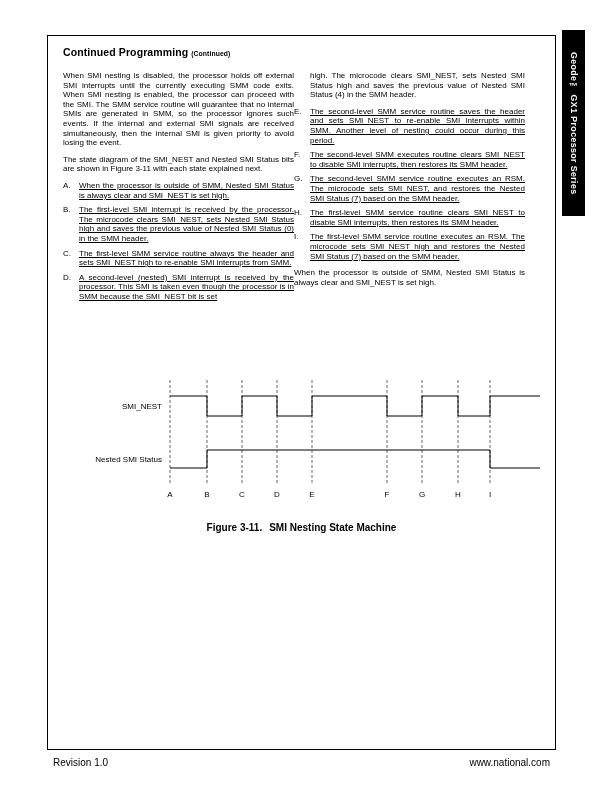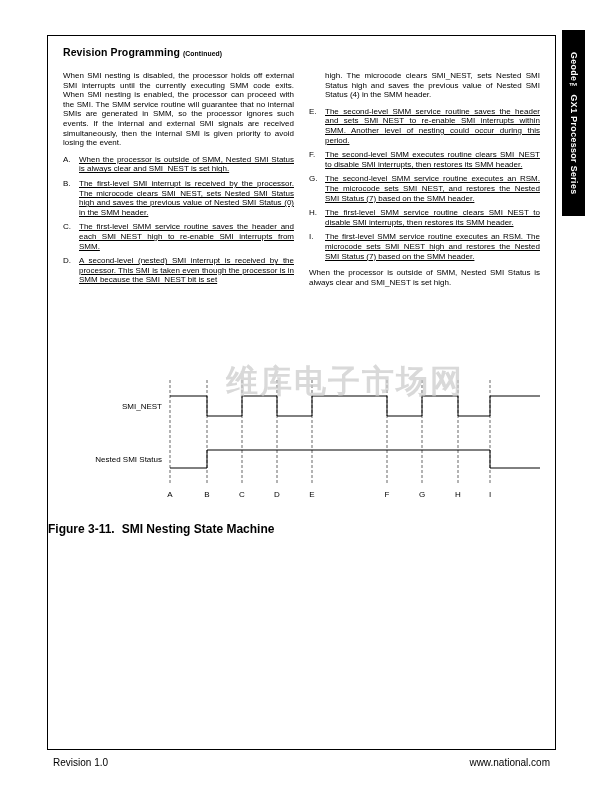--- a/index.html
+++ b/index.html
@@ -24,42 +24,42 @@
     padding: 10px 15px;
     background: #fff;
   }
   .title {
     font-size: 10.5px;
     font-weight: bold;
     margin-bottom: 13px;
     letter-spacing: 0.1px;
   }
   .title .cont { font-size: 6.8px; }
-  .cols { display: flex; gap: 15px; }
+  .cols { display: flex; }
   .col {
     width: 231px;
     font-size: 8px;
     line-height: 9.6px;
     text-align: justify;
   }
   .col p { margin-bottom: 7px; text-align: justify; }
   .li { display: flex; margin-bottom: 5px; }
   .ltr { width: 16px; flex-shrink: 0; }
   .itxt { flex: 1; text-align: justify; text-decoration: underline; }
   .lead { margin-left: 16px; margin-bottom: 5px; }
   .closing { margin-top: 7px; }
   .figure {
     position: absolute;
     left: 0px; top: 340px;
     width: 507px;
   }
   .figure svg { display: block; }
   .caption {
-    text-align: left;
-    font-size: 12px;
+    text-align: center;
+    font-size: 10px;
     font-weight: bold;
     margin-top: 16px;
   }
   .caption .cap-label { margin-right: 7px; }
   .sidebar {
     position: absolute;
     left: 562px; top: 30px;
     width: 23px; height: 186px;
     background: #000;
     color: #fff;
@@ -96,40 +96,41 @@
   .footer .f-right { text-align: right; }
 </style>
 </head>
 <body>
 
 <div class="page">
 
   <div class="box">
 
     <div class="title">
-      <span>Revision Programming</span>
+      <span>Continued Programming</span>
       <span class="cont">(Continued)</span>
     </div>
 
     <div class="cols">
 
       <div class="col">
         <p>When SMI nesting is disabled, the processor holds off external SMI interrupts until the currently executing SMM code exits. When SMI nesting is enabled, the processor can proceed with the SMI. The SMM service routine will guarantee that no internal SMIs are generated in SMM, so the processor ignores such events. If the internal and external SMI signals are received simultaneously, then the internal SMI is given priority to avoid losing the event.</p>
+        <p>The state diagram of the SMI_NEST and Nested SMI Status bits are shown in Figure 3-11 with each state explained next.</p>
 
         <div class="li">
           <span class="ltr">A.</span>
           <span class="itxt">When the processor is outside of SMM, Nested SMI Status is always clear and SMI_NEST is set high.</span>
         </div>
         <div class="li">
           <span class="ltr">B.</span>
           <span class="itxt">The first-level SMI interrupt is received by the processor. The microcode clears SMI_NEST, sets Nested SMI Status high and saves the previous value of Nested SMI Status (0) in the SMM header.</span>
         </div>
         <div class="li">
           <span class="ltr">C.</span>
-          <span class="itxt">The first-level SMM service routine saves the header and each SMI_NEST high to re-enable SMI interrupts from SMM.</span>
+          <span class="itxt">The first-level SMM service routine always the header and sets SMI_NEST high to re-enable SMI interrupts from SMM.</span>
         </div>
         <div class="li">
           <span class="ltr">D.</span>
           <span class="itxt">A second-level (nested) SMI interrupt is received by the processor. This SMI is taken even though the processor is in SMM because the SMI_NEST bit is set</span>
         </div>
       </div>
 
       <div class="col">
         <p class="lead">high. The microcode clears SMI_NEST, sets Nested SMI Status high and saves the previous value of Nested SMI Status (4) in the SMM header.</p>
 
@@ -186,21 +187,20 @@
         </svg>
       <div class="caption">
         <span class="cap-label">Figure 3-11.</span><span>SMI Nesting State Machine</span>
       </div>
     </div>
 
   </div>
 
   <div class="sidebar">Geode™ GX1 Processor Series</div>
 
-  <div class="watermark">维库电子市场网</div>
 
   <div class="footer">
     <span class="f-left">Revision 1.0</span>
     <span class="f-center">89</span>
     <span class="f-right">www.national.com</span>
   </div>
 
 </div>
 
 </body></html>

